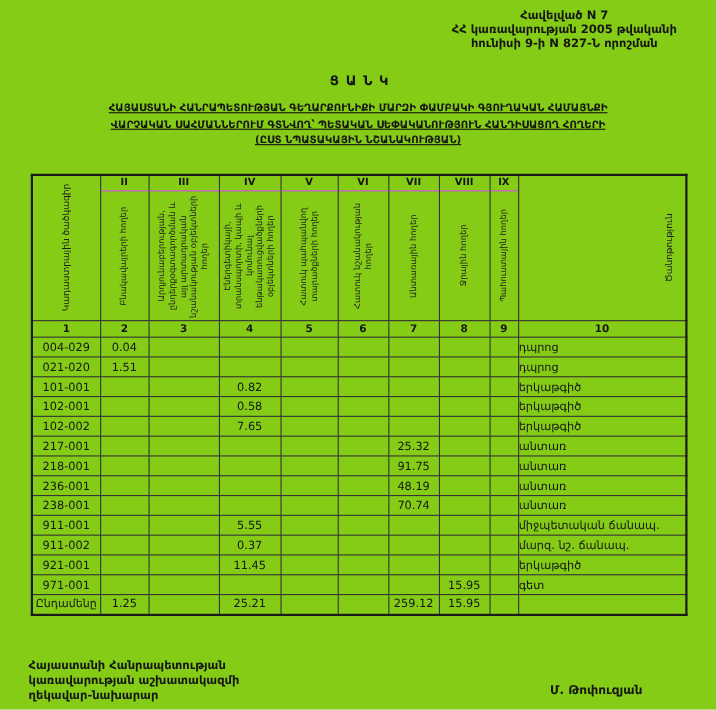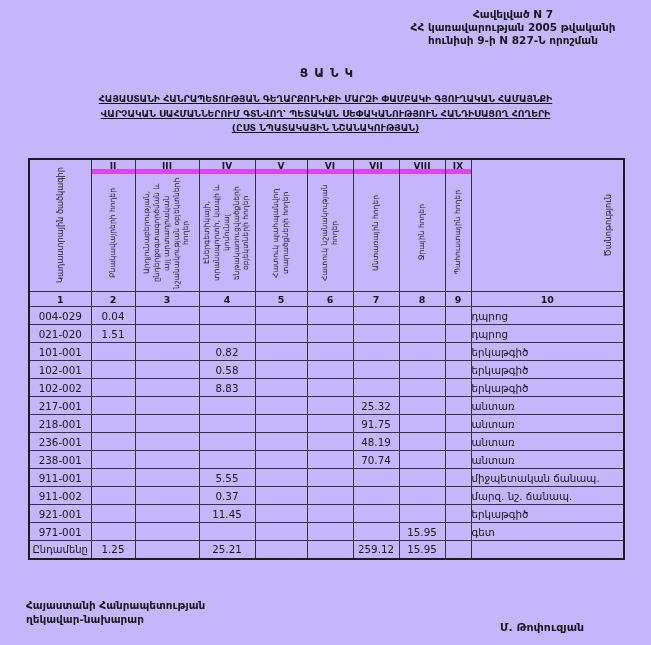--- a/index.html
+++ b/index.html
@@ -1,21 +1,21 @@
 <!DOCTYPE html>
 <html><head>
 <meta charset="utf-8">
 <style>
   * { box-sizing: border-box; }
   html,body { margin:0; padding:0; background:#e8e8e6; }
   .page {
     position: relative;
     width: 651px; height: 645px;
     margin: 0 auto;
-    background: #c4b5fd;
+    background: #84cc16;
     font-family: "DejaVu Sans", sans-serif;
     color: #161616;
     overflow: hidden;
   }
   .doc-header {
     position: absolute; top: 8px; right: 10px; width: 256px;
     text-align: center; font-size: 10.5px; font-weight: 700; line-height: 13px;
   }
   .title {
     position: absolute; top: 66px; left: 4px; width: 100%;
@@ -30,21 +30,21 @@
     border-collapse: collapse; table-layout: fixed; width: 597px;
     border: 2px solid #1b1b1b;
   }
   table.land th, table.land td {
     border: 1px solid #343434; padding: 0;
     font-weight: 400; overflow: hidden;
   }
   tr.cat-row th { height: 132px; vertical-align: top; }
   th.full-h { vertical-align: middle; }
   .numeral-box {
-    height: 14px; line-height: 13px; border-bottom: 5px solid #d946ef;
+    height: 14px; line-height: 13px; border-bottom: 1px solid #d946ef;
     text-align: center; font-size: 9px; font-weight: 700;
   }
   .vwrap { height: 117px; display: flex; align-items: center; justify-content: center; }
   .vwrap-full { height: 130px; display: flex; align-items: center; justify-content: center; }
   .vwrap-right { justify-content: flex-end; padding-right: 9px; }
   .vtext {
     writing-mode: vertical-rl; transform: rotate(180deg);
     font-size: 7.6px; line-height: 1.3; text-align: center;
     max-height: 112px; font-weight: 400; color:#1d1d1d;
   }
@@ -217,21 +217,21 @@
             <td class="c-val"></td>
             <td class="c-val"></td>
             <td class="c-val"></td>
             <td class="c-val"></td>
             <td class="c-note">երկաթգիծ</td>
           </tr>
           <tr>
             <td class="c-code">102-002</td>
             <td class="c-val"></td>
             <td class="c-val"></td>
-            <td class="c-val">8.83</td>
+            <td class="c-val">7.65</td>
             <td class="c-val"></td>
             <td class="c-val"></td>
             <td class="c-val"></td>
             <td class="c-val"></td>
             <td class="c-val"></td>
             <td class="c-note">երկաթգիծ</td>
           </tr>
           <tr>
             <td class="c-code">217-001</td>
             <td class="c-val"></td>
@@ -341,18 +341,19 @@
           <td class="c-val">15.95</td>
           <td class="c-val"></td>
           <td class="c-note"></td>
         </tr>
       </tbody>
     </table>
   </div>
 
   <div class="footer-left">
     <div>Հայաստանի Հանրապետության</div>
+    <div>կառավարության աշխատակազմի</div>
     <div>ղեկավար-նախարար</div>
   </div>
 
   <div class="signature">Մ. Թոփուզյան</div>
 
 </div>
 
 </body></html>

